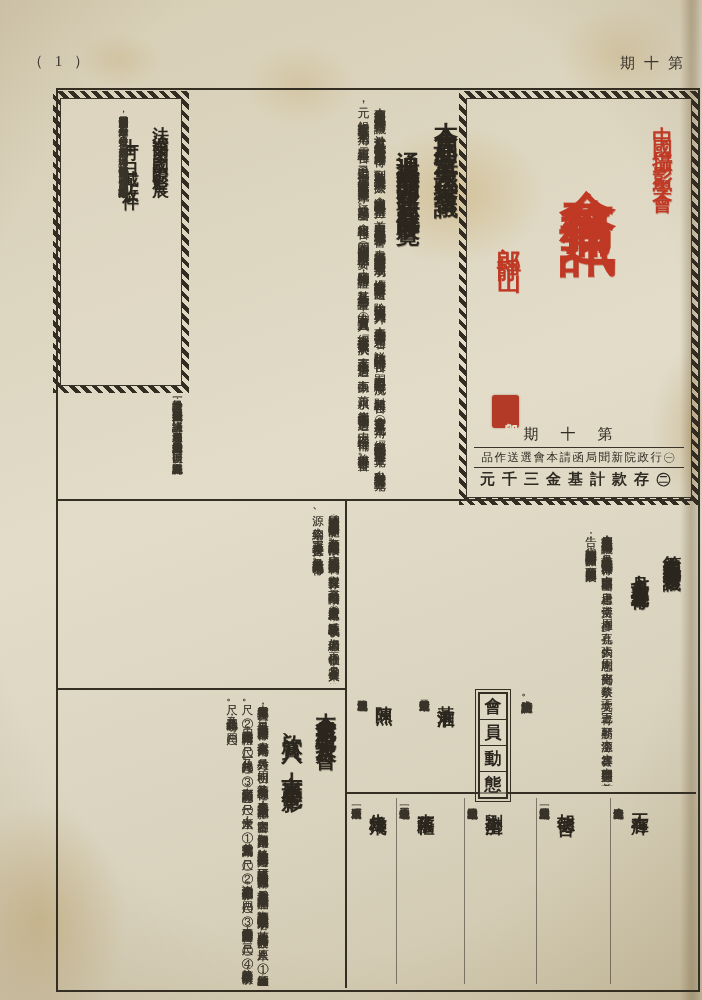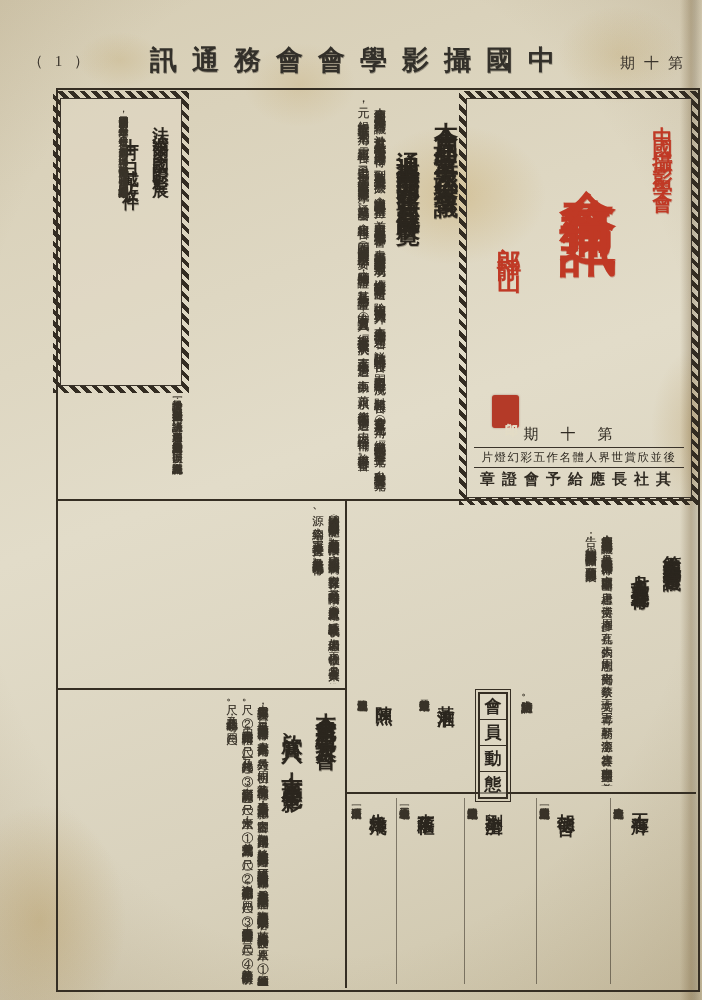--- a/index.html
+++ b/index.html
@@ -56,34 +56,33 @@
   .m-name{writing-mode:vertical-rl;text-orientation:upright;font-weight:bold;font-size:17.5px;letter-spacing:2px;color:#2b261e;white-space:nowrap;}
   .m-detail{writing-mode:vertical-rl;text-orientation:upright;font-size:10.5px;line-height:13px;overflow:hidden;color:#3a342a;}
   .vsep{position:absolute;width:1px;background:rgba(53,46,35,.55);}
 </style>
 </head>
 <body>
 
 <div class="paper">
 
   <div class="abs" style="left:28px;top:52px;font-size:15px;letter-spacing:4px;color:#3a342c;">（ 1 ）</div>
-  <div class="abs rtl" style="left:150px;top:42px;width:420px;text-align:center;font-size:27px;font-weight:600;letter-spacing:15px;color:#33302a;text-shadow:.5px .5px 0 rgba(50,45,38,.4);">中國攝影學會會務通訊</div>
   <div class="abs rtl" style="left:598px;top:54px;width:94px;font-size:15px;letter-spacing:9px;color:#3a342c;">第十期</div>
 
   <div class="frame" style="left:56px;top:88px;width:640px;height:900px;"></div>
 
   <div class="fancy" style="left:466px;top:98px;width:224px;height:398px;">
     <div class="abs v red" style="right:14px;top:12px;height:236px;font-size:20px;letter-spacing:13px;font-weight:bold;">中國攝影學會</div>
     <div class="abs v red" style="left:82px;top:44px;height:344px;font-size:57px;letter-spacing:10px;font-weight:bold;">會務通訊</div>
     <div class="abs v red" style="left:26px;top:130px;height:150px;font-size:24px;letter-spacing:10px;font-weight:bold;">郎靜山</div>
     <div class="seal" style="left:25px;top:296px;">郎印</div>
     <div class="titlebox-rows">
       <div class="tb-row rtl" style="border-top:none;height:25px;line-height:25px;font-size:15px;letter-spacing:22px;">第十期</div>
-      <div class="tb-row rtl" style="height:19px;line-height:19px;font-size:11.5px;letter-spacing:1.5px;">後並欣賞世界人體名作五彩幻燈片</div>
-      <div class="tb-row rtl" style="height:23px;line-height:23px;font-size:15px;font-weight:bold;letter-spacing:7px;">其社長應給予會證章</div>
+      <div class="tb-row rtl" style="height:19px;line-height:19px;font-size:11.5px;letter-spacing:1.5px;">㊀行政院新聞局函請本會選送作品</div>
+      <div class="tb-row rtl" style="height:23px;line-height:23px;font-size:15px;font-weight:bold;letter-spacing:7px;">㊁存款計基金三千元</div>
     </div>
   </div>
 
   <div class="abs headline" style="left:430px;top:102px;height:390px;font-size:24px;letter-spacing:6px;">本會八屆理監事六次聯席會議</div>
   <div class="abs headline" style="left:392px;top:132px;height:360px;font-size:24px;letter-spacing:6px;">通過籌辦園遊會照片觀摩展覽</div>
   <div class="abs body-text" style="left:186px;top:98px;width:202px;height:396px;font-size:12px;line-height:16.5px;letter-spacing:1px;">本會第八屆理監事第六次聯席會議，於七月五日下午七時半假臺北市美而廉三樓舉行，到理監事及各組負責人二十餘人。會議由郎理事長親自主持，首由主席報告上月與臺北市攝影學會、青年攝影學會合辦攝影園遊會非常成功，惟經費較預算略有超出，除由依爾福捐助六百元外，本會約需分擔千四百元左右，詳數俟結賬後再行報告。嗣由各組報告工作概況：財務組報告：㊀會費金八百二十九元三角，經由郵局代收之數已達一千三百五十元，自動繳交者共三百五十元。㊁存款計基金三千元，銀行存款四千七百六十元七角。電影組報告：已定七月十二日（星期一）下午八時假美而廉舉辦電影觀摩，通知業已發出。會籍組報告：㊀石門水庫團體會員入會手續已辦妥，應發給團體會證，其社長應給予會證章。㊁申請入會會員五人，經理事審查後投票表決，高立人獲十一票通過，高振中、蕭永祺、熊傑各獲十四票通過，因證件不全待補，俟齊後再行審查。</div>
   <div class="abs body-text" style="left:62px;top:392px;width:122px;height:100px;font-size:10.5px;line-height:13.5px;">最後討論提案一件：攝影園遊會所攝照片舉辦觀摩展覽，經討論決議，送各報發表消息，請參加人將照片於七月十日前送交本會，以便籌辦。會議至九時許結束。</div>
 
   <div class="fancy" style="left:60px;top:98px;width:120px;height:286px;background:rgba(228,221,202,.35);">
     <div class="abs headline" style="right:10px;top:14px;height:256px;font-size:16.5px;letter-spacing:8px;">法波爾多國際影展</div>

